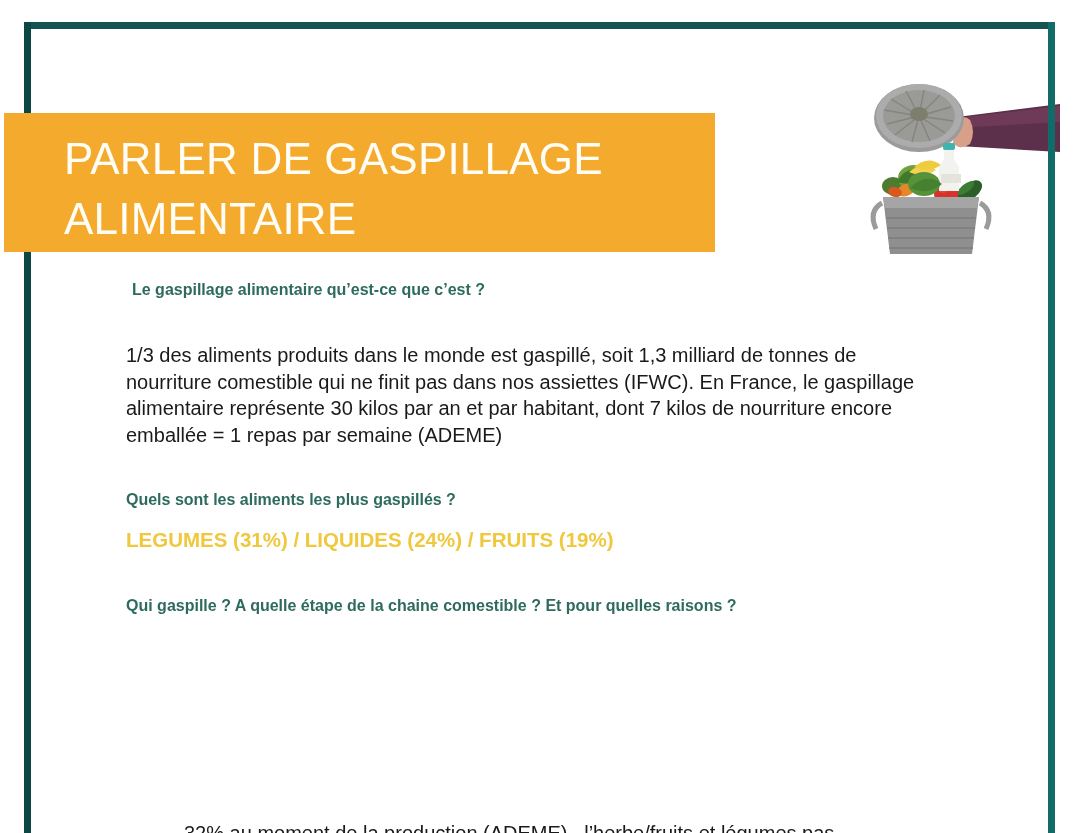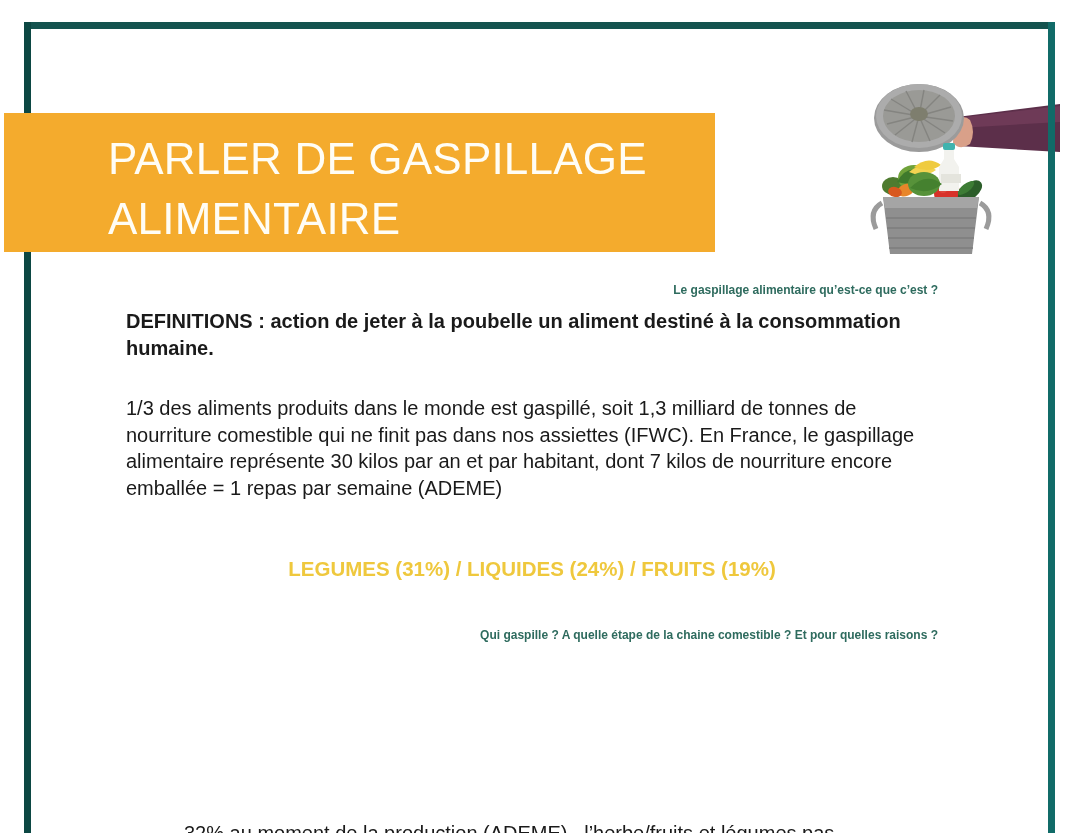--- a/index.html
+++ b/index.html
@@ -64,21 +64,21 @@
   
   .title-banner {
     position: absolute;
     left: 4px;
     top: 113px;
     width: 711px;
     height: 139px;
     background: #F4AB2D;
     z-index: 4;
     box-sizing: border-box;
-    padding: 16px 0 0 104px;
+    padding: 16px 0 0 60px;
   }
   .title-text {
     color: #FFFDF5;
     font-size: 44px;
     line-height: 60px;
     font-weight: 400;
     letter-spacing: 0.2px;
     white-space: pre-line;
   }
 
@@ -87,42 +87,40 @@
     position: absolute;
     left: 126px;
     top: 278px;
     width: 812px;
     z-index: 3;
   }
 
   .q-heading {
     color: #2E6B5E;
     font-weight: bold;
-    font-size: 12px;
+    font-size: 16px;
     line-height: 24px;
     margin: 0;
-    text-align: right;
   }
   .q-heading.indent { padding-left: 6px; }
 
   .body-text {
     color: #1A1A1A;
     font-size: 20px;
     line-height: 26.5px;
     margin: 0;
   }
   .body-text strong { font-weight: bold; }
 
   .highlight {
     color: #EFC83D;
     font-weight: bold;
     font-size: 20.5px;
     line-height: 28px;
     margin: 0;
-    text-align: center;
   }
 
   .gap-sm { height: 6px; }
   .gap-md { height: 34px; }
   .gap-lg { height: 40px; }
   .gap-xs { height: 14px; }
 
   
   .clipped-line-wrap {
     position: absolute;
@@ -214,28 +212,28 @@
 
   <div class="title-banner">
     <div class="title-text">PARLER DE GASPILLAGE
 ALIMENTAIRE</div>
   </div>
 
   <div class="content">
 
     <h2 class="q-heading indent">Le gaspillage alimentaire qu’est-ce que c’est ?</h2>
     <div class="gap-sm"></div>
-    <p class="body-text"><strong>DEFINITIONS :</strong><strong> action de jeter à la poubelle un aliment destiné à la consommation humaine.</strong></p>
 
     <div class="gap-md"></div>
 
     <p class="body-text">1/3 des aliments produits dans le monde est gaspillé, soit 1,3 milliard de tonnes de nourriture comestible qui ne finit pas dans nos assiettes (IFWC). En France, le gaspillage alimentaire représente 30 kilos par an et par habitant, dont 7 kilos de nourriture encore emballée = 1 repas par semaine (ADEME)</p>
 
     <div class="gap-lg"></div>
 
+    <h2 class="q-heading">Quels sont les aliments les plus gaspillés ?</h2>
     <div class="gap-xs"></div>
     <p class="highlight">LEGUMES (31%) / LIQUIDES (24%) / FRUITS (19%)</p>
 
     <div class="gap-lg"></div>
 
     <h2 class="q-heading">Qui gaspille ? A quelle étape de la chaine comestible ? Et pour quelles raisons ?</h2>
   </div>
 
   <div class="clipped-line-wrap">
     <p class="clipped-line">32% au moment de la production (ADEME) , l’herbe/fruits et légumes pas</p>

